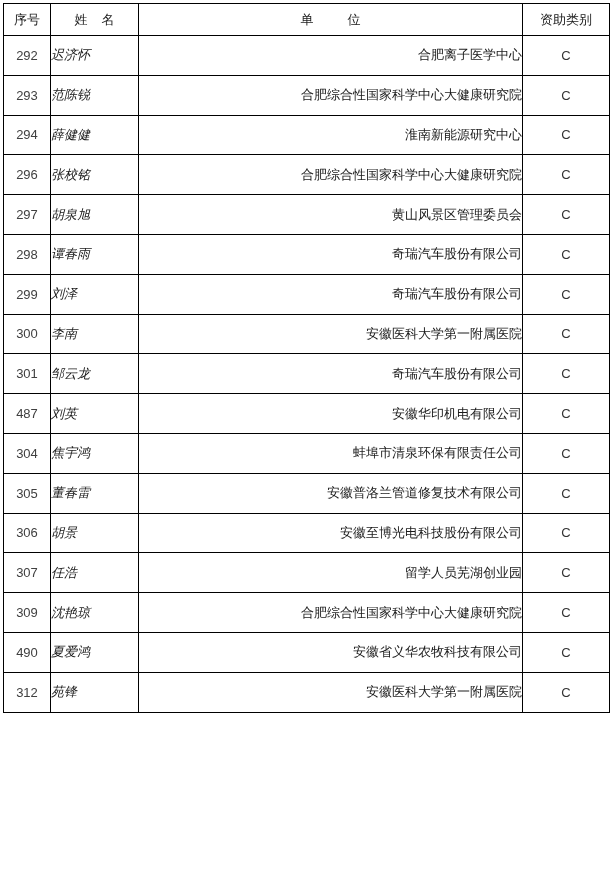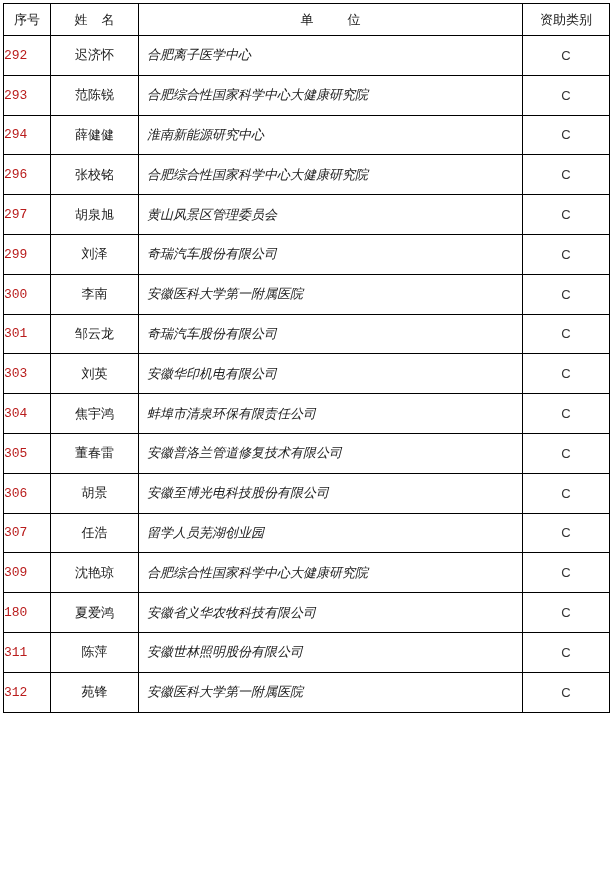--- a/index.html
+++ b/index.html
@@ -44,33 +44,33 @@
       height: 38.8px;
       font-size: 13px;
     }
     col.c-no { width: 47px; }
     col.c-name { width: 88px; }
     col.c-org { width: 384px; }
     col.c-cat { width: 87px; }
     .th-name span.gap { display: inline-block; width: 14px; }
     .th-org span.gap { display: inline-block; width: 34px; }
     td.no {
-      font-family: Liberation Mono, monospace;
+      text-align: center;
+      font-family: Liberation Sans, sans-serif;
       font-size: 12.5px;
-      color: #b91c1c;
+      color: #404040;
     }
     td.name {
-      text-align: center;
       font-size: 13.5px;
+      font-style: italic;
     }
     td.org {
-      text-align: left;
+      text-align: right;
       padding-left: 8px !important;
       font-size: 13.5px;
-      font-style: italic;
     }
     td.cat {
       text-align: center;
       font-family: "Liberation Sans", "DejaVu Sans", sans-serif;
       font-size: 13px;
       color: #333333;
     }
     th.cat-h { font-size: 12.5px; }
   </style>
 </head>
@@ -122,20 +122,26 @@
     <td class="cat">C</td>
   </tr>
 
   <tr>
     <td class="no">297</td>
     <td class="name">胡泉旭</td>
     <td class="org">黄山风景区管理委员会</td>
     <td class="cat">C</td>
   </tr>
 
+  <tr>
+    <td class="no">298</td>
+    <td class="name">谭春雨</td>
+    <td class="org">奇瑞汽车股份有限公司</td>
+    <td class="cat">C</td>
+  </tr>
 
   <tr>
     <td class="no">299</td>
     <td class="name">刘泽</td>
     <td class="org">奇瑞汽车股份有限公司</td>
     <td class="cat">C</td>
   </tr>
 
   <tr>
     <td class="no">300</td>
@@ -146,21 +152,21 @@
 
   <tr>
     <td class="no">301</td>
     <td class="name">邹云龙</td>
     <td class="org">奇瑞汽车股份有限公司</td>
     <td class="cat">C</td>
   </tr>
 
 
   <tr>
-    <td class="no">303</td>
+    <td class="no">487</td>
     <td class="name">刘英</td>
     <td class="org">安徽华印机电有限公司</td>
     <td class="cat">C</td>
   </tr>
 
   <tr>
     <td class="no">304</td>
     <td class="name">焦宇鸿</td>
     <td class="org">蚌埠市清泉环保有限责任公司</td>
     <td class="cat">C</td>
@@ -189,32 +195,26 @@
 
 
   <tr>
     <td class="no">309</td>
     <td class="name">沈艳琼</td>
     <td class="org">合肥综合性国家科学中心大健康研究院</td>
     <td class="cat">C</td>
   </tr>
 
   <tr>
-    <td class="no">180</td>
+    <td class="no">490</td>
     <td class="name">夏爱鸿</td>
     <td class="org">安徽省义华农牧科技有限公司</td>
     <td class="cat">C</td>
   </tr>
 
-  <tr>
-    <td class="no">311</td>
-    <td class="name">陈萍</td>
-    <td class="org">安徽世林照明股份有限公司</td>
-    <td class="cat">C</td>
-  </tr>
 
   <tr>
     <td class="no">312</td>
     <td class="name">苑锋</td>
     <td class="org">安徽医科大学第一附属医院</td>
     <td class="cat">C</td>
   </tr>
 </tbody>
   </table>
 </div>

